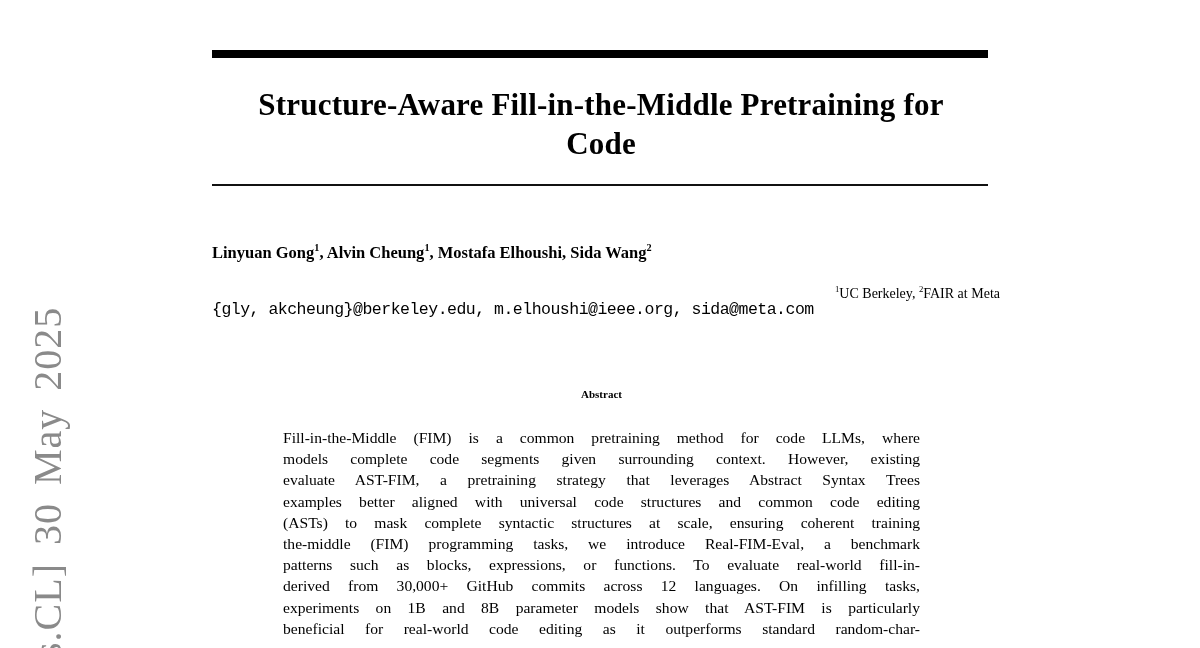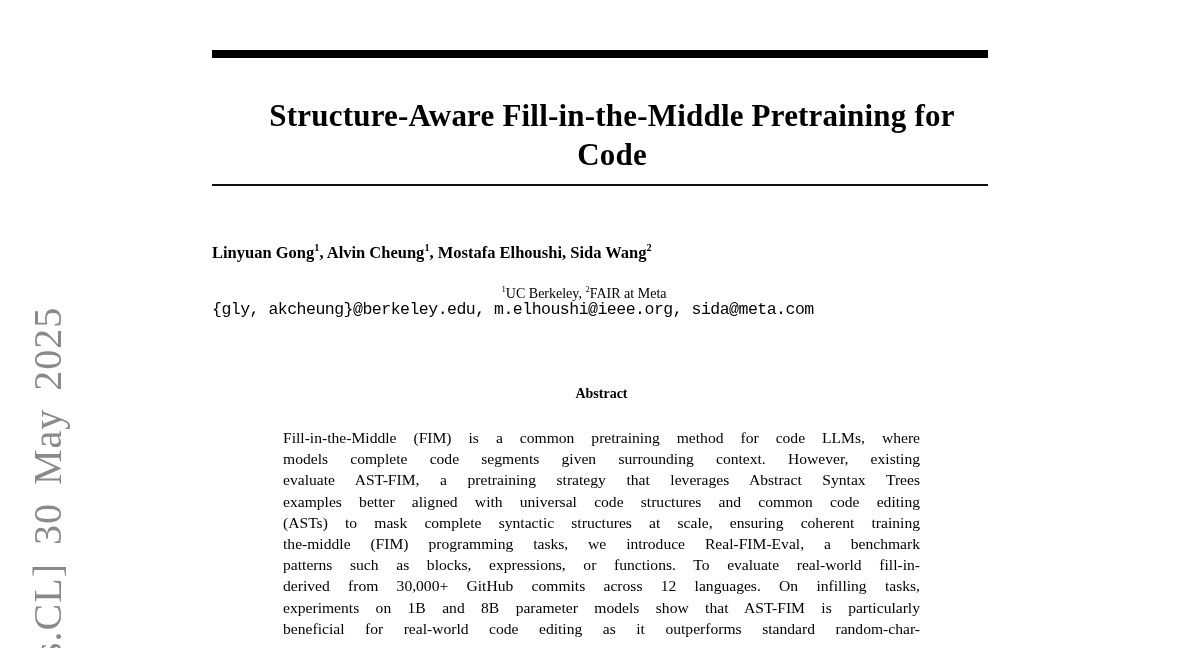--- a/index.html
+++ b/index.html
@@ -31,21 +31,21 @@
   .topbar {
     position: absolute;
     left: 212px; top: 50px;
     width: 776px; height: 8px;
     background: #000000;
   }
   .title {
     position: absolute;
     left: 212px; top: 84px;
     width: 776px;
-    margin: 12px;
+    margin: 1px;
     text-align: center;
     font-size: 31px;
     font-weight: bold;
     line-height: 39px;
     letter-spacing: 0.2px;
     font-family: Liberation Serif, serif;
   }
   .midrule {
     position: absolute;
     left: 212px; top: 184px;
@@ -60,42 +60,42 @@
     font-size: 16.5px;
     font-weight: bold;
     line-height: 20px;
   }
   .authors sup, .affils sup {
     font-size: 0.62em;
     font-weight: inherit;
   }
   .affils {
     position: absolute;
-    left: 196px; top: 280px;
+    left: 224px; top: 280px;
     width: 776px;
-    text-align: center;
+    text-align: right;
     font-size: 14px;
     line-height: 18px;
   }
   .emails {
     position: absolute;
     left: 212px; top: 300px;
     width: 776px;
     text-align: left;
     font-family: "Liberation Mono", monospace;
     font-size: 16.5px;
     line-height: 20px;
     letter-spacing: -0.5px;
   }
   .abs-head {
     position: absolute;
     left: 283px; top: 383px;
     width: 637px;
     text-align: center;
-    font-size: 14px;
+    font-size: 11px;
     font-weight: bold;
     line-height: 22px;
   }
   .abs-body {
     position: absolute;
     left: 283px; top: 427px;
     width: 637px;
     font-size: 15.6px;
   }
   .abs-line {

